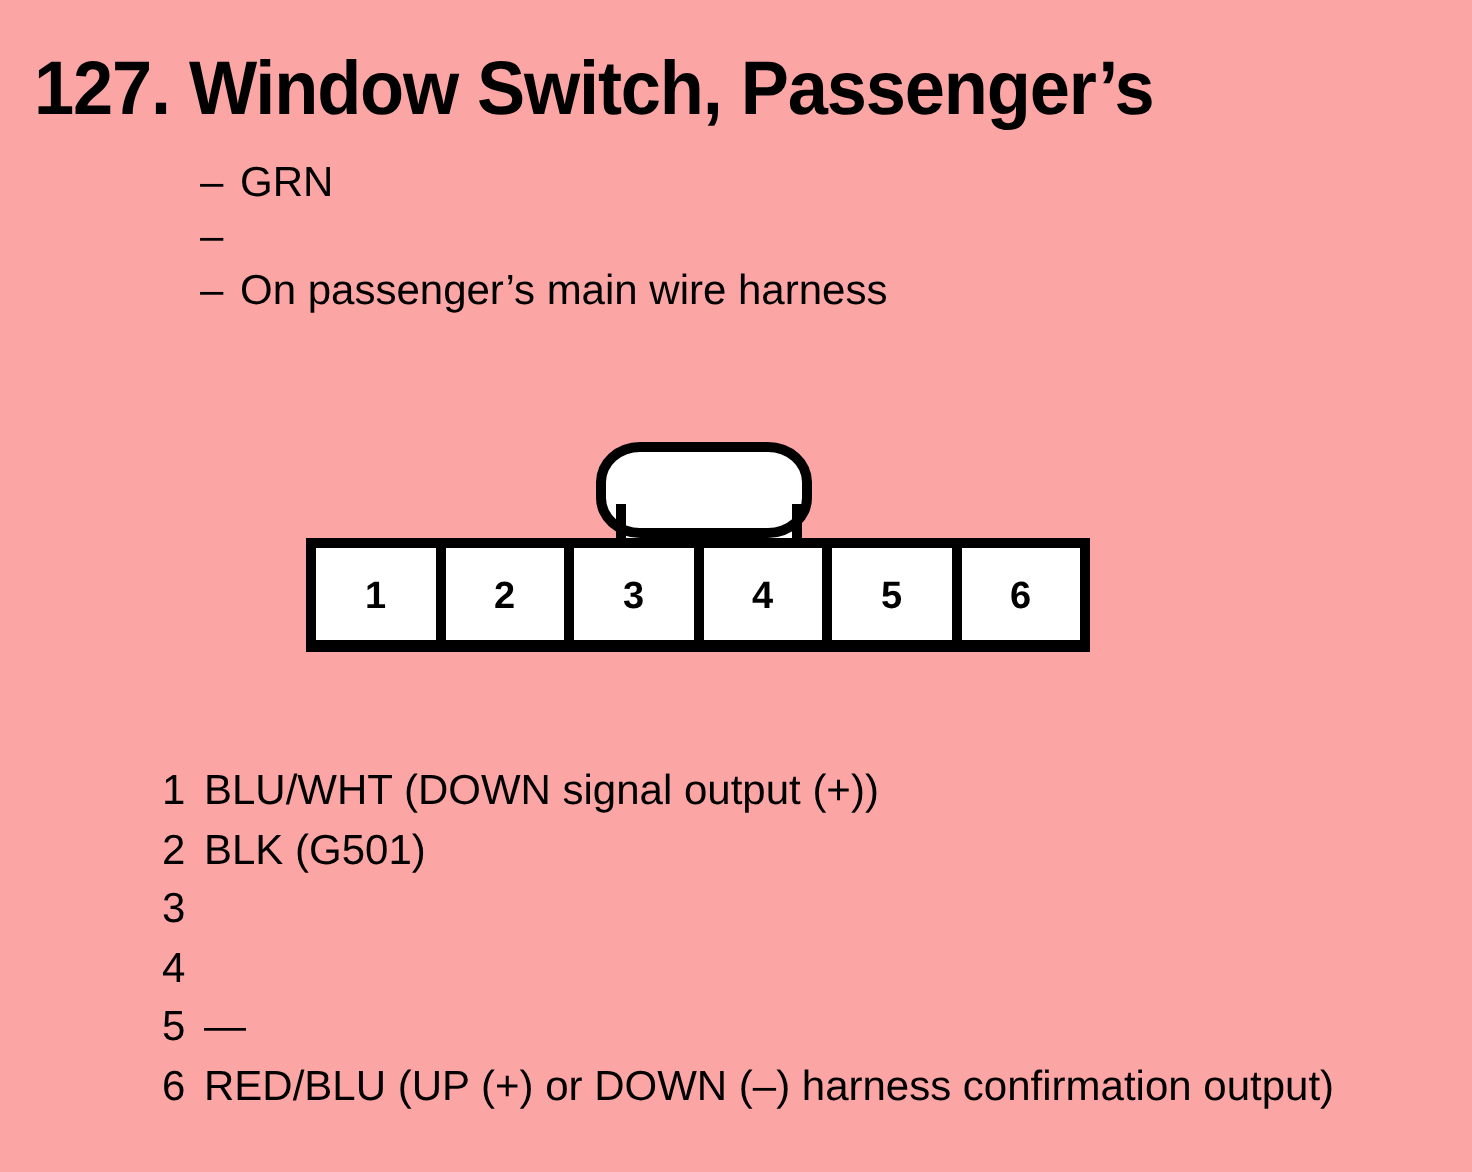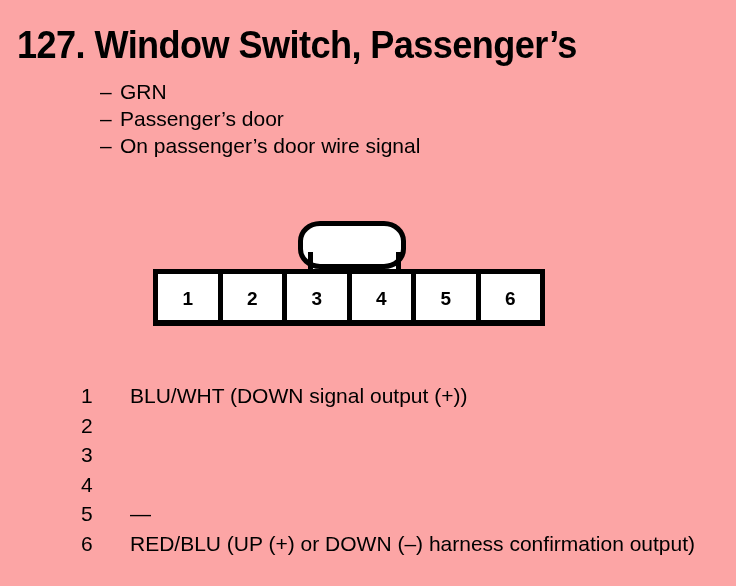--- a/index.html
+++ b/index.html
@@ -143,42 +143,40 @@
     font-size: 21px;
     line-height: 29.5px;
     white-space: nowrap;
   }
   .legend-num {
     width: 21px;
     flex: 0 0 21px;
   }
   .legend-label {
     flex: 0 1 auto;
-    margin-left: 28px;
   }
 </style>
 </head>
 <body>
 
 <div class="page">
 
   <div class="title">127. Window Switch, Passenger’s</div>
 
   <div class="notes">
     <div class="note-row">
       <span class="note-dash">–</span>
       <span class="note-text">GRN</span>
     </div>
     <div class="note-row">
       <span class="note-dash">–</span>
-      <span class="note-text">Passenger’s door</span>
     </div>
     <div class="note-row">
       <span class="note-dash">–</span>
-      <span class="note-text">On passenger’s door wire signal</span>
+      <span class="note-text">On passenger’s main wire harness</span>
     </div>
   </div>
 
   <div class="connector">
 
     <div class="tab-fill"></div>
     <div class="tab-cap"></div>
     <div class="tab-stem left"></div>
     <div class="tab-stem right"></div>
 
@@ -204,20 +202,21 @@
     </div>
   </div>
 
   <div class="legend">
     <div class="legend-row">
       <span class="legend-num">1</span>
       <span class="legend-label">BLU/WHT (DOWN signal output (+))</span>
     </div>
     <div class="legend-row">
       <span class="legend-num">2</span>
+      <span class="legend-label">BLK (G501)</span>
     </div>
     <div class="legend-row">
       <span class="legend-num">3</span>
     </div>
     <div class="legend-row">
       <span class="legend-num">4</span>
     </div>
     <div class="legend-row">
       <span class="legend-num">5</span>
       <span class="legend-label">—</span>

